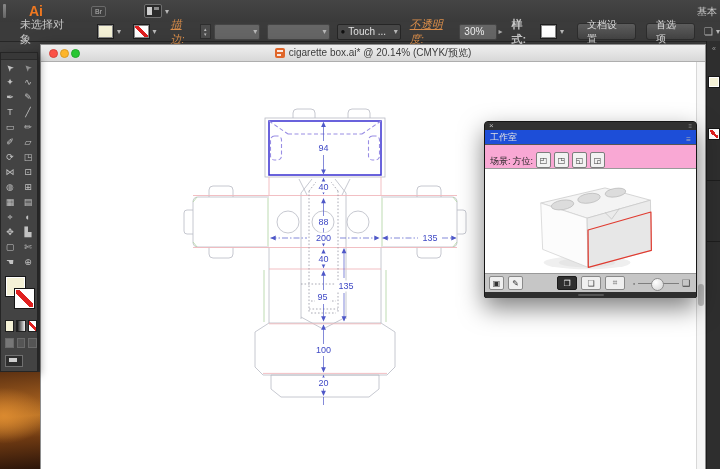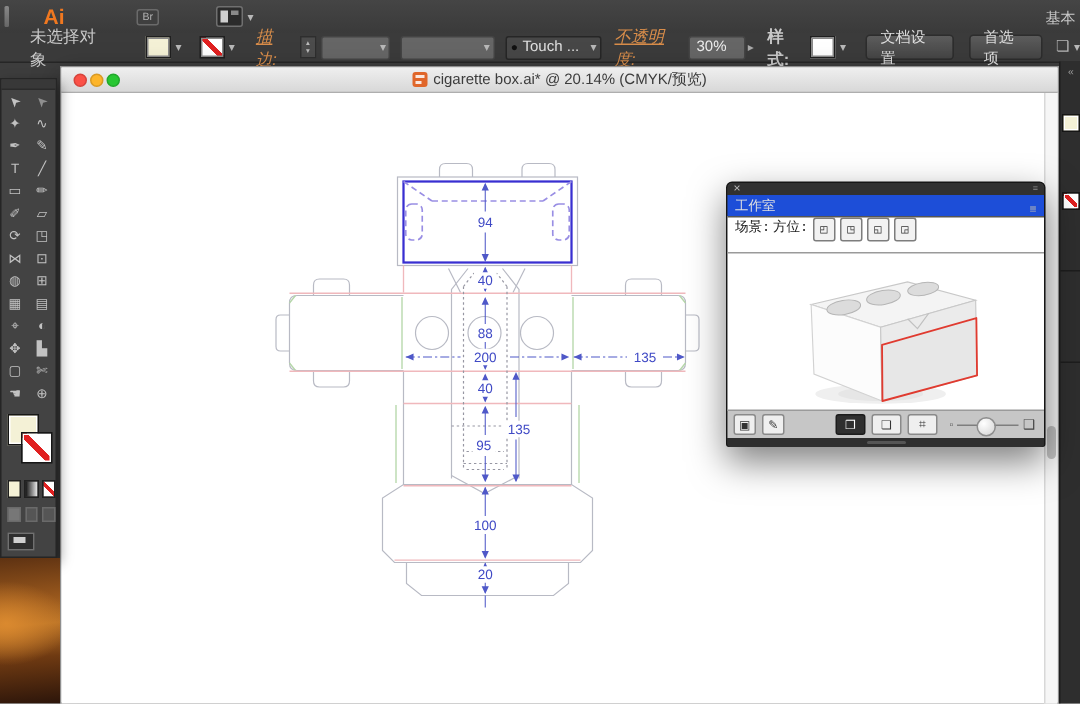--- a/index.html
+++ b/index.html
@@ -108,21 +108,21 @@
   
   .studio{position:absolute;left:484px;top:121px;width:213px;height:177px;background:#3c3c3c;
           border:1px solid #161616;border-radius:4px 4px 2px 2px;box-sizing:border-box;
           box-shadow:0 10px 24px rgba(0,0,0,.5);}
   .sp-top{height:8px;display:flex;align-items:center;justify-content:space-between;padding:0 4px;background:#313131;border-radius:4px 4px 0 0;}
   .sp-close{color:#bdbdbd;font-size:8px;line-height:8px;}
   .sp-grip{color:#8a8a8a;font-size:6px;line-height:6px;}
   .sp-tab{height:14px;display:flex;align-items:flex-end;justify-content:space-between;padding:0 5px;background:#1d4ed8;}
   .sp-title{color:#e0e0e0;font-size:9px;}
   .sp-menu{color:#b5b5b5;font-size:8px;}
-  .sp-controls{height:23px;background:#ffffff;border-top:1px solid #555;display:flex;align-items:flex-start;font-size:9px;color:#222;font-family:Liberation Mono, monospace;}
+  .sp-controls{height:23px;background:#f9a8d4;border-top:1px solid #555;display:flex;align-items:flex-end;font-size:9px;color:#222;}
   .sp-label{margin-left:5px;}
   .sp-combo{margin-left:3px;width:95px;height:15px;background:#fff;border:1px solid #8f8f8f;border-radius:3px;
             display:flex;align-items:center;overflow:hidden;}
   .sp-combo-text{flex:1;font-size:8.5px;color:#222;padding-left:4px;white-space:nowrap;}
   .sp-combo-stepper{width:11px;height:15px;background:linear-gradient(#6ea4ef,#3f7de0);color:#fff;font-size:5px;line-height:5px;
                     display:flex;flex-direction:column;align-items:center;justify-content:center;}
   .sp-orient-label{margin-left:2px;}
   .sp-orient-btn{margin-left:3px;width:13px;height:14px;background:#f2f2f2;border:1px solid #7d7d7d;border-radius:2px;
                  display:flex;align-items:center;justify-content:center;font-size:8px;color:#333;}
   .sp-preview{height:104px;background:#fff;border-top:1px solid #9a9a9a;border-bottom:1px solid #9a9a9a;position:relative;overflow:hidden;}

